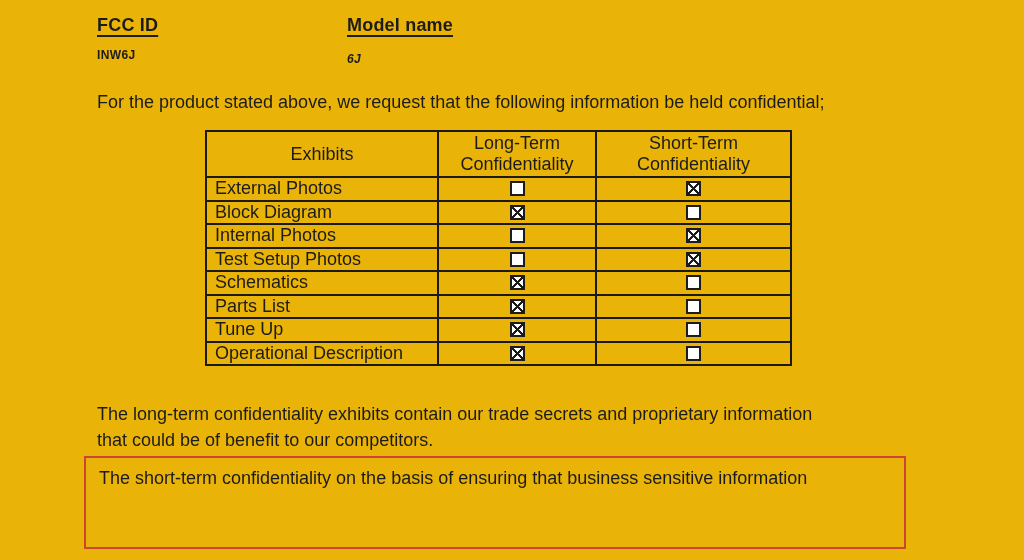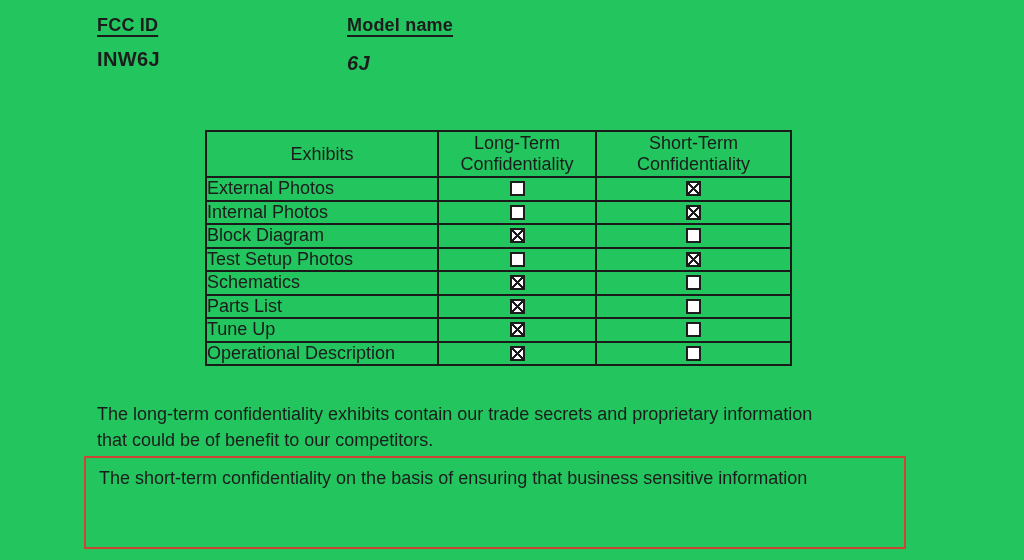--- a/index.html
+++ b/index.html
@@ -11,67 +11,68 @@
     color:#1c1c1c;
     -webkit-font-smoothing:antialiased;
   }
   .abs { position:absolute; }
   .field-label {
     font-size:18px; font-weight:bold;
     text-decoration:underline; text-underline-offset:4px;
     text-decoration-thickness:2px;
     letter-spacing:0.2px;
   }
-  .field-value { font-size:20px; font-weight:bold; letter-spacing:0.4px; }
+  .field-value { font-size:12px; font-weight:bold; letter-spacing:0.4px; }
   .body-text { font-size:18px; line-height:26px; white-space:nowrap; }
   .note .line { font-size:18px; line-height:26px; white-space:nowrap; }
 
   table.conf {
     position:absolute; left:205px; top:130px; width:585px;
     border-collapse:collapse; table-layout:fixed;
   }
   table.conf th, table.conf td {
     border:2px solid #1a1a1a;
     font-size:18px;
     overflow:hidden;
   }
   table.conf th {
     height:46px; font-weight:normal; text-align:center;
     line-height:21px; vertical-align:middle;
   }
   table.conf td { height:23.5px; vertical-align:middle; }
-  td.exhibit-cell { text-align:left; line-height:21px; }
+  td.exhibit-cell { text-align:left; padding-left:8px; line-height:21px; }
   td.cb-cell { text-align:center; }
   .cb {
     display:inline-block; width:15px; height:15px;
     border:2px solid #1c1c1c; background:#ffffff;
     vertical-align:middle; margin-top:-2px;
   }
   .cb.checked {
     background-image:
       linear-gradient(45deg,  transparent 44%, #1c1c1c 44%, #1c1c1c 56%, transparent 56%),
       linear-gradient(135deg, transparent 44%, #1c1c1c 44%, #1c1c1c 56%, transparent 56%);
   }
   .highlight-box {
     position:absolute; left:84px; top:456px; width:822px; height:93px;
     border:2px solid #be185d; background:transparent;
   }
   .highlight-box .note { position:absolute; left:13px; top:7px; }
 </style>
 </head>
 <body>
 
-<div class="page" style="background: #22c55e; color: rgb(28, 28, 28);">
+<div class="page" style="background: #eab308; color: rgb(28, 28, 28);">
 
   <div class="abs field-label" style="left:97px; top:15px;">FCC ID</div>
   <div class="abs field-label" style="left:347px; top:15px;">Model name</div>
 
   <div class="abs field-value" style="left:97px; top:48px;">INW6J</div>
   <div class="abs field-value" style="left:347px; top:52px;font-style:italic;">6J</div>
 
+  <div class="abs body-text" style="left:97px; top:89px;">For the product stated above, we request that the following information be held confidential;</div>
 
   <table class="conf">
     <colgroup>
       <col style="width:232px;">
       <col style="width:158px;">
       <col style="width:195px;">
     </colgroup>
     <thead>
       <tr>
         <th>Exhibits</th>
@@ -79,28 +80,28 @@
         <th>Short-Term Confidentiality</th>
       </tr>
     </thead>
     <tbody id="table-body">
         <tr>
           <td class="exhibit-cell">External Photos</td>
           <td class="cb-cell"><span class="cb"></span></td>
           <td class="cb-cell"><span class="cb checked"></span></td>
         </tr>
         <tr>
+          <td class="exhibit-cell">Block Diagram</td>
+          <td class="cb-cell"><span class="cb checked"></span></td>
+          <td class="cb-cell"><span class="cb"></span></td>
+        </tr>
+        <tr>
           <td class="exhibit-cell">Internal Photos</td>
           <td class="cb-cell"><span class="cb"></span></td>
           <td class="cb-cell"><span class="cb checked"></span></td>
-        </tr>
-        <tr>
-          <td class="exhibit-cell">Block Diagram</td>
-          <td class="cb-cell"><span class="cb checked"></span></td>
-          <td class="cb-cell"><span class="cb"></span></td>
         </tr>
         <tr>
           <td class="exhibit-cell">Test Setup Photos</td>
           <td class="cb-cell"><span class="cb"></span></td>
           <td class="cb-cell"><span class="cb checked"></span></td>
         </tr>
         <tr>
           <td class="exhibit-cell">Schematics</td>
           <td class="cb-cell"><span class="cb checked"></span></td>
           <td class="cb-cell"><span class="cb"></span></td>

